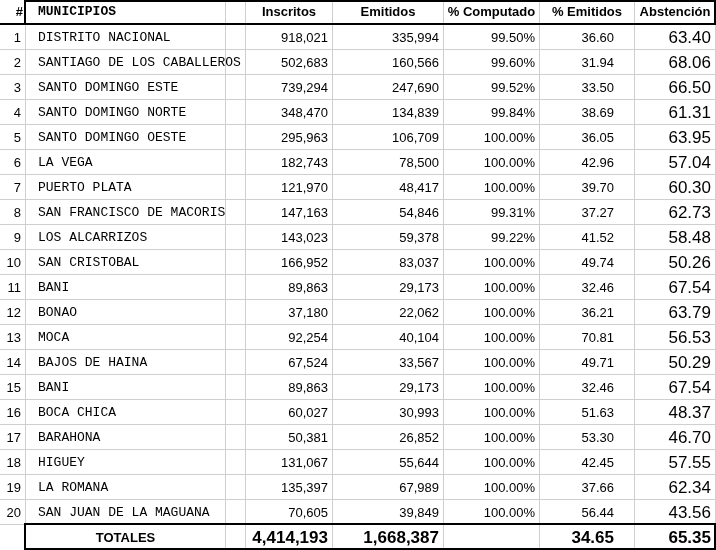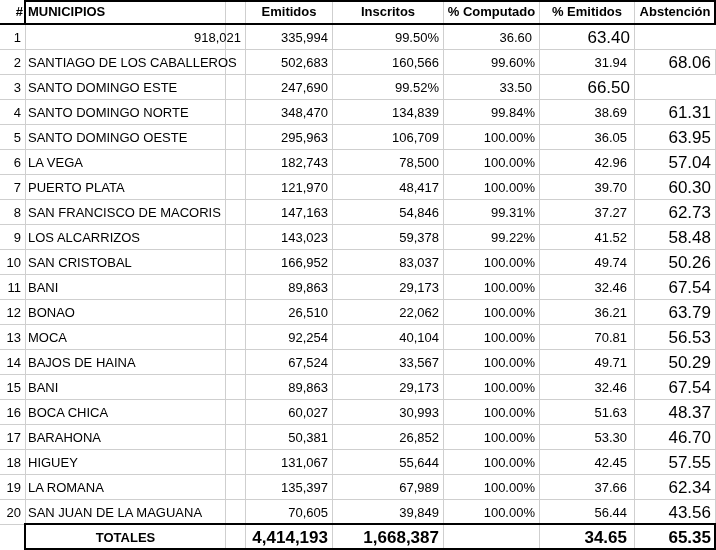--- a/index.html
+++ b/index.html
@@ -33,24 +33,24 @@
     box-sizing: border-box;
     border-right: 1px solid #cfcfcf;
     display: flex;
     align-items: center;
     white-space: nowrap;
     font-size: 13px;
     line-height: 1;
     overflow: visible;
   }
   .header .c { font-weight: bold; }
-  .a-l { justify-content: flex-start; padding-left: 2px; }
+  .a-l { justify-content: flex-start; padding-left: 12px; font-family: Liberation Mono, monospace; }
   .a-r { justify-content: flex-end; padding-right: 4px; }
   .a-c { justify-content: center; }
-  .pr7 { padding-right: 7px; }
+  .pr7 { padding-right: 20px; }
   .pr2 { padding-right: 2px; }
   .big {
     font-weight: normal;
     font-size: 17px;
   }
   .totals .c { font-weight: bold; }
   
   .overlay-header-box {
     position: absolute;
     left: 24px;
@@ -78,30 +78,31 @@
 </style>
 </head>
 <body>
 
 <div id="sheet">
 
   <div class="row header">
     <div class="c a-r pr2">#</div>
     <div class="c a-l">MUNICIPIOS</div>
     <div class="c"></div>
+    <div class="c a-c">Inscritos</div>
     <div class="c a-c">Emitidos</div>
-    <div class="c a-c">Inscritos</div>
     <div class="c a-c">% Computado</div>
     <div class="c a-c">% Emitidos</div>
     <div class="c a-c">Abstención</div>
   </div>
 
   <div id="table-body">
   <div class="row">
     <div class="c a-r">1</div>
+    <div class="c a-l">DISTRITO NACIONAL</div>
     <div class="c"></div>
     <div class="c a-r">918,021</div>
     <div class="c a-r">335,994</div>
     <div class="c a-r">99.50%</div>
     <div class="c a-r pr7">36.60</div>
     <div class="c a-r big">63.40</div>
   </div>
 
   <div class="row">
     <div class="c a-r">2</div>
@@ -111,20 +112,21 @@
     <div class="c a-r">160,566</div>
     <div class="c a-r">99.60%</div>
     <div class="c a-r pr7">31.94</div>
     <div class="c a-r big">68.06</div>
   </div>
 
   <div class="row">
     <div class="c a-r">3</div>
     <div class="c a-l">SANTO DOMINGO ESTE</div>
     <div class="c"></div>
+    <div class="c a-r">739,294</div>
     <div class="c a-r">247,690</div>
     <div class="c a-r">99.52%</div>
     <div class="c a-r pr7">33.50</div>
     <div class="c a-r big">66.50</div>
   </div>
 
   <div class="row">
     <div class="c a-r">4</div>
     <div class="c a-l">SANTO DOMINGO NORTE</div>
     <div class="c"></div>
@@ -209,21 +211,21 @@
     <div class="c a-r">29,173</div>
     <div class="c a-r">100.00%</div>
     <div class="c a-r pr7">32.46</div>
     <div class="c a-r big">67.54</div>
   </div>
 
   <div class="row">
     <div class="c a-r">12</div>
     <div class="c a-l">BONAO</div>
     <div class="c"></div>
-    <div class="c a-r">26,510</div>
+    <div class="c a-r">37,180</div>
     <div class="c a-r">22,062</div>
     <div class="c a-r">100.00%</div>
     <div class="c a-r pr7">36.21</div>
     <div class="c a-r big">63.79</div>
   </div>
 
   <div class="row">
     <div class="c a-r">13</div>
     <div class="c a-l">MOCA</div>
     <div class="c"></div>

